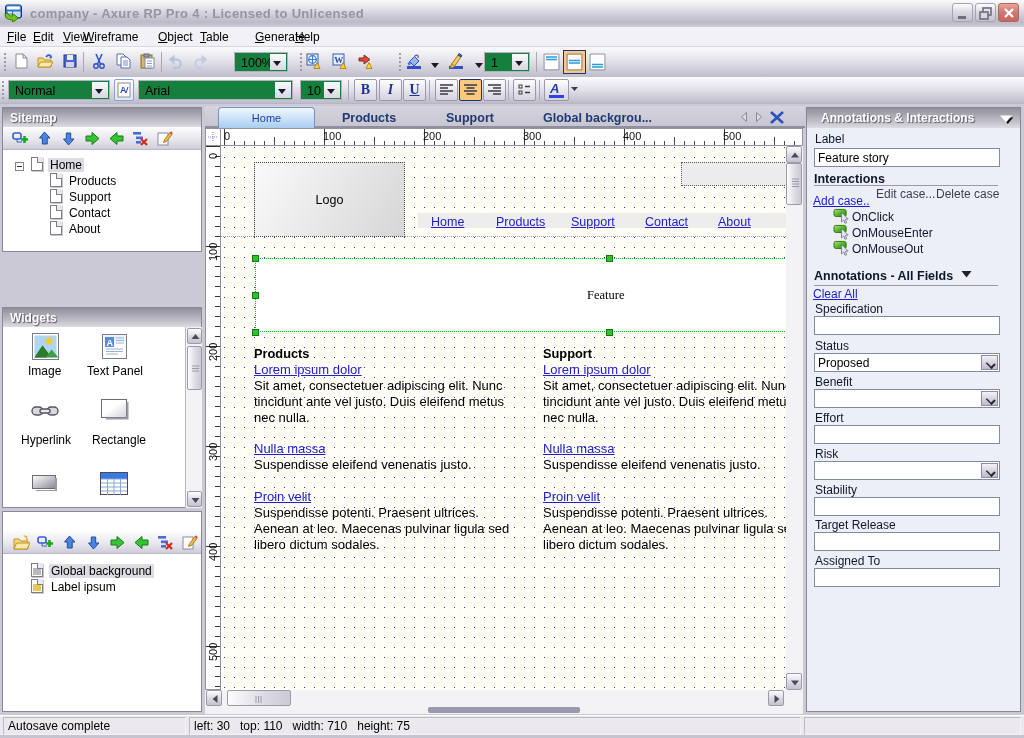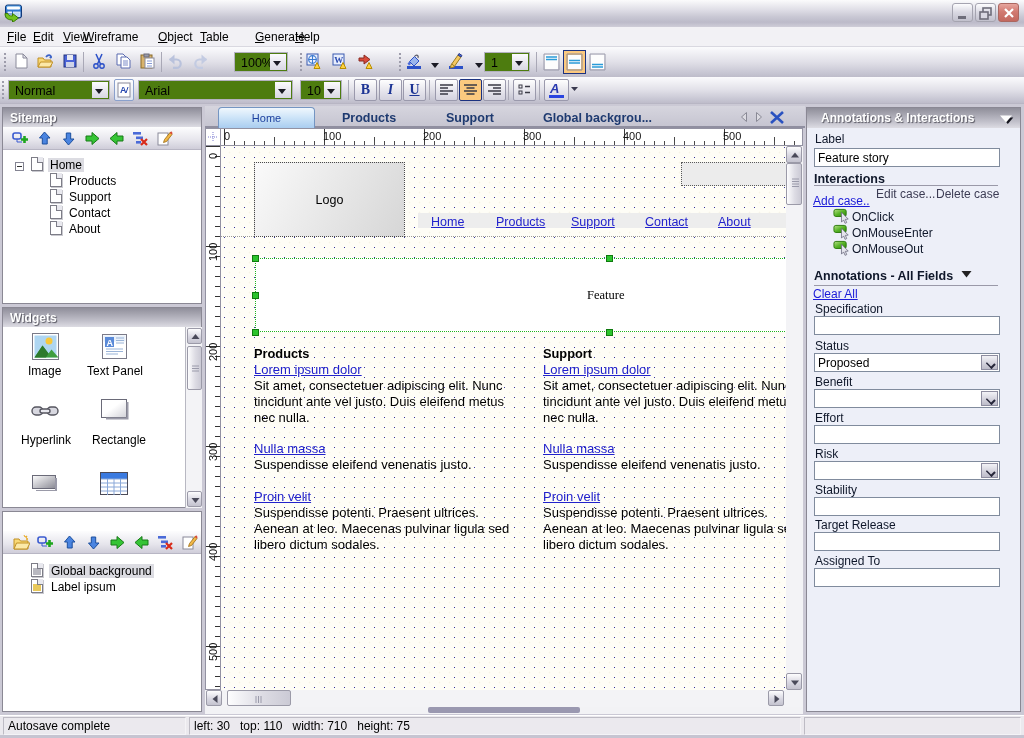--- a/index.html
+++ b/index.html
@@ -31,21 +31,21 @@
 #tb1 { left:0; top:47px; width:1024px; height:30px;
   background:linear-gradient(#fbfbfd,#e1e0e8 50%,#c6c5d2 88%,#bebcca); }
 #tb2 { left:0; top:77px; width:1024px; height:27px;
   background:linear-gradient(#fbfbfd,#e1e0e8 50%,#c6c5d2 88%,#bebcca);
   border-bottom:1px solid #b8b6c4; }
 .grip { width:3px; height:18px;
   background:repeating-linear-gradient(#9d9cab 0 2px, transparent 2px 4px); width:2px; }
 .tsep { width:1px; height:20px; background:#a9a8b6; }
 .tbtn { height:24px; }
 .tbtn svg { position:absolute; }
-.combo { background:#4d7c0f; border:1px solid #b3b1c0; height:20px; }
+.combo { background:#15803d; border:1px solid #b3b1c0; height:20px; }
 .combo .ctext { position:absolute; left:6px; top:3px; font-size:12.5px; color:#000; }
 .cbtn { position:absolute; right:1px; top:1px; bottom:1px; width:16px;
   background:linear-gradient(#fbfbfd,#e6e5ee 60%,#d8d7e2); }
 .cbtn:after { content:""; position:absolute; left:3px; top:7px;
   border:4.5px solid transparent; border-top:5px solid #1a1a24; }
 .tico { position:absolute; width:16px; height:16px; top:53px; }
 .t2btn { top:79px; width:23px; height:22px; border:1px solid #9a99ac; border-radius:2px;
   background:linear-gradient(#fefefe,#e4e3eb 60%,#d4d3df); text-align:center; line-height:20px; }
 .t2btn svg { position:absolute; left:0; top:0; }
 
@@ -147,20 +147,21 @@
           <stop offset="1" stop-color="#1a4ea0"></stop>
         </linearGradient>
       </defs>
   <rect x="2.5" y="3" width="16" height="13" rx="2" fill="url(#gti)" stroke="#113a7a"></rect>
   <rect x="4" y="4.5" width="13" height="3" rx="1" fill="#fdfdfd"></rect>
   <rect x="4.5" y="9.5" width="4.5" height="2" fill="#e8f0fa"></rect>
   <rect x="4.5" y="12.5" width="4.5" height="2" fill="#e8f0fa"></rect>
   <rect x="10.5" y="10" width="6.5" height="4.5" fill="#b8d8f4" stroke="#e8f4ff" stroke-width="0.8"></rect>
   <path d="M2 11.5 c0 5 3.5 6.5 7.5 6.5 l0 2.5 6-4.5 -6-4.5 0 2.5 c-3 0 -4.5-0.8 -4.5-2.5z" fill="#72c41e" stroke="#3a7a08"></path>
 </svg>
+<div class="abs" id="titletext">company - Axure RP Pro 4 : Licensed to Unlicensed</div>
 <div class="abs winbtn" style="left:952px;">
   <svg width="21" height="19">
         <rect x="5" y="12" width="8" height="3" fill="#6e6d7a"></rect>
       </svg>
 </div>
 <div class="abs winbtn" style="left:975px;">
   <svg width="21" height="19">
     <rect x="7" y="4" width="8" height="7" fill="none" stroke="#6e6d7a" stroke-width="1.6"></rect>
     <rect x="4" y="8" width="8" height="7" fill="#d9d8e2" stroke="#6e6d7a" stroke-width="1.6"></rect>
   </svg>
@@ -339,21 +340,21 @@
 <div class="abs t2btn" style="left:544px; width:25px;">
       <svg width="23" height="20" viewBox="0 0 23 20">
         <text x="5" y="13" font-size="13" font-weight="bold" font-style="italic" fill="#2a3ab0">A</text>
         <rect x="4" y="15" width="15" height="3" fill="#2a44e0"></rect>
       </svg>
     </div>
 <div class="abs" style="left:570px; top:84px; width:10px; height:10px;"><svg width="10" height="10">
         <path d="M1 3l3.5 4L8 3z" fill="#3a3a50"></path>
       </svg></div>
 
-<div class="abs panel" id="sitemap" style="left:2px; top:107px; width:200px; height:197px;">
+<div class="abs panel" id="sitemap" style="left:2px; top:107px; width:200px; height:145px;">
   <div class="phead">
         <span>Sitemap</span>
       </div>
   <div class="ptool" id="sitetool">
     <svg class="ticon" style="left:9px;" viewBox="0 0 17 17">
           <rect x="1" y="3" width="8" height="6" rx="2" fill="none" stroke="#3a5ad0" stroke-width="1.6"></rect>
           <path d="M5 9v3h5" fill="none" stroke="#3a5ad0"></path>
           <path d="M12.5 6v7M9 9.5h7" stroke="#1ea51e" stroke-width="2.6"></path>
         </svg>
     <svg class="ticon" style="left:33px;" viewBox="0 0 17 17">

